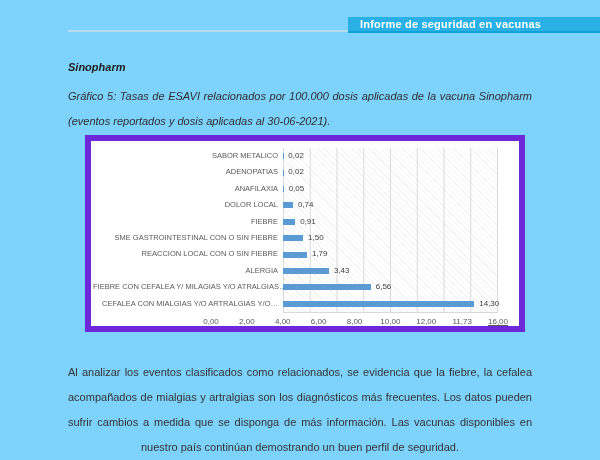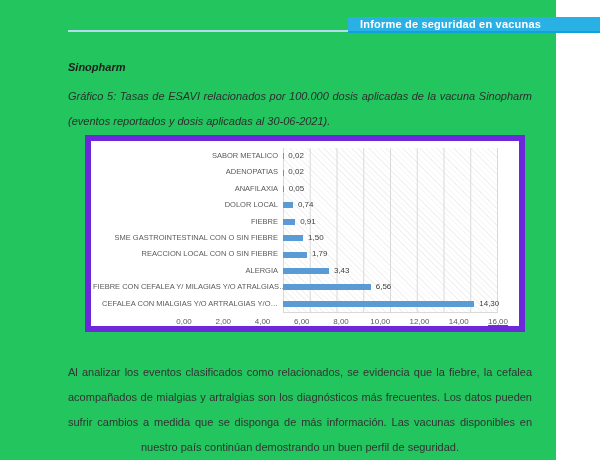--- a/index.html
+++ b/index.html
@@ -1,21 +1,21 @@
 <!DOCTYPE html>
 <html><head>
 <meta charset="utf-8">
 <style>
   html,body{margin:0;padding:0;}
   body{
     width:600px;height:460px;background:#ffffff;overflow:hidden;
     font-family:"Liberation Sans","DejaVu Sans",sans-serif;
     -webkit-font-smoothing:antialiased;
   }
-  .page{position:relative;width:556px;height:460px;background:#22c55e;}
+  .page{position:relative;width:600px;height:460px;background:#7dd3fc;}
 
   
   .header-rule{position:absolute;left:68px;top:30px;width:280px;height:2px;background:#b7dbee;}
   .banner{
     position:absolute;left:348px;top:17px;width:252px;height:16px;box-sizing:border-box;
     background:#29b1e6;border-bottom:2px solid #0da2da;
     color:#ffffff;font-size:11px;font-weight:bold;line-height:14px;padding-left:12px;
     letter-spacing:0.2px;white-space:nowrap;
   }
 
@@ -43,21 +43,21 @@
       linear-gradient(to right,#d9d9d9 1px,transparent 1px),
       repeating-linear-gradient(45deg,rgba(90,90,90,0.07) 0px,rgba(90,90,90,0.07) 1px,transparent 1px,transparent 4px);
     background-size:12.5% 100%,auto;
   }
   .track{position:relative;height:16.4px;}
   .bar{position:absolute;left:0;top:5.2px;height:6px;}
   .val{
     position:absolute;top:0;height:16.4px;line-height:16.4px;
     font-size:8px;color:#3f3f3f;white-space:nowrap;
   }
-  .xaxis{position:relative;margin-left:91px;height:20px;}
+  .xaxis{position:relative;margin-left:118px;height:20px;}
   .tick{
     position:absolute;top:4px;transform:translateX(-50%);
     font-size:8px;color:#595959;white-space:nowrap;
   }
 
   
   .footer{position:absolute;left:68px;top:360px;width:464px;font-size:11px;color:#333333;line-height:25px;}
   .just{text-align:justify;text-align-last:justify;white-space:nowrap;}
   .last-line{text-align:center;}
 </style>
@@ -136,21 +136,21 @@
         </div>
     </div>
     <div class="xaxis" id="xaxis">
         <span class="tick" style="left: 0%;">0,00</span>
         <span class="tick" style="left: 12.5%;">2,00</span>
         <span class="tick" style="left: 25%;">4,00</span>
         <span class="tick" style="left: 37.5%;">6,00</span>
         <span class="tick" style="left: 50%;">8,00</span>
         <span class="tick" style="left: 62.5%;">10,00</span>
         <span class="tick" style="left: 75%;">12,00</span>
-        <span class="tick" style="left: 87.5%;">14,00</span>
+        <span class="tick" style="left: 87.5%;">11,73</span>
         <span class="tick" style="left: 100%; text-decoration: underline;">16,00</span>
       </div>
   </div>
 
   <div class="footer">
     <div class="just">Al analizar los eventos clasificados como relacionados, se evidencia que la fiebre, la cefalea</div>
     <div class="just">acompañados de mialgias y artralgias son los diagnósticos más frecuentes. Los datos pueden</div>
     <div class="just">sufrir cambios a medida que se disponga de más información. Las vacunas disponibles en</div>
     <div class="last-line">nuestro país continúan demostrando un buen perfil de seguridad.</div>
   </div>

